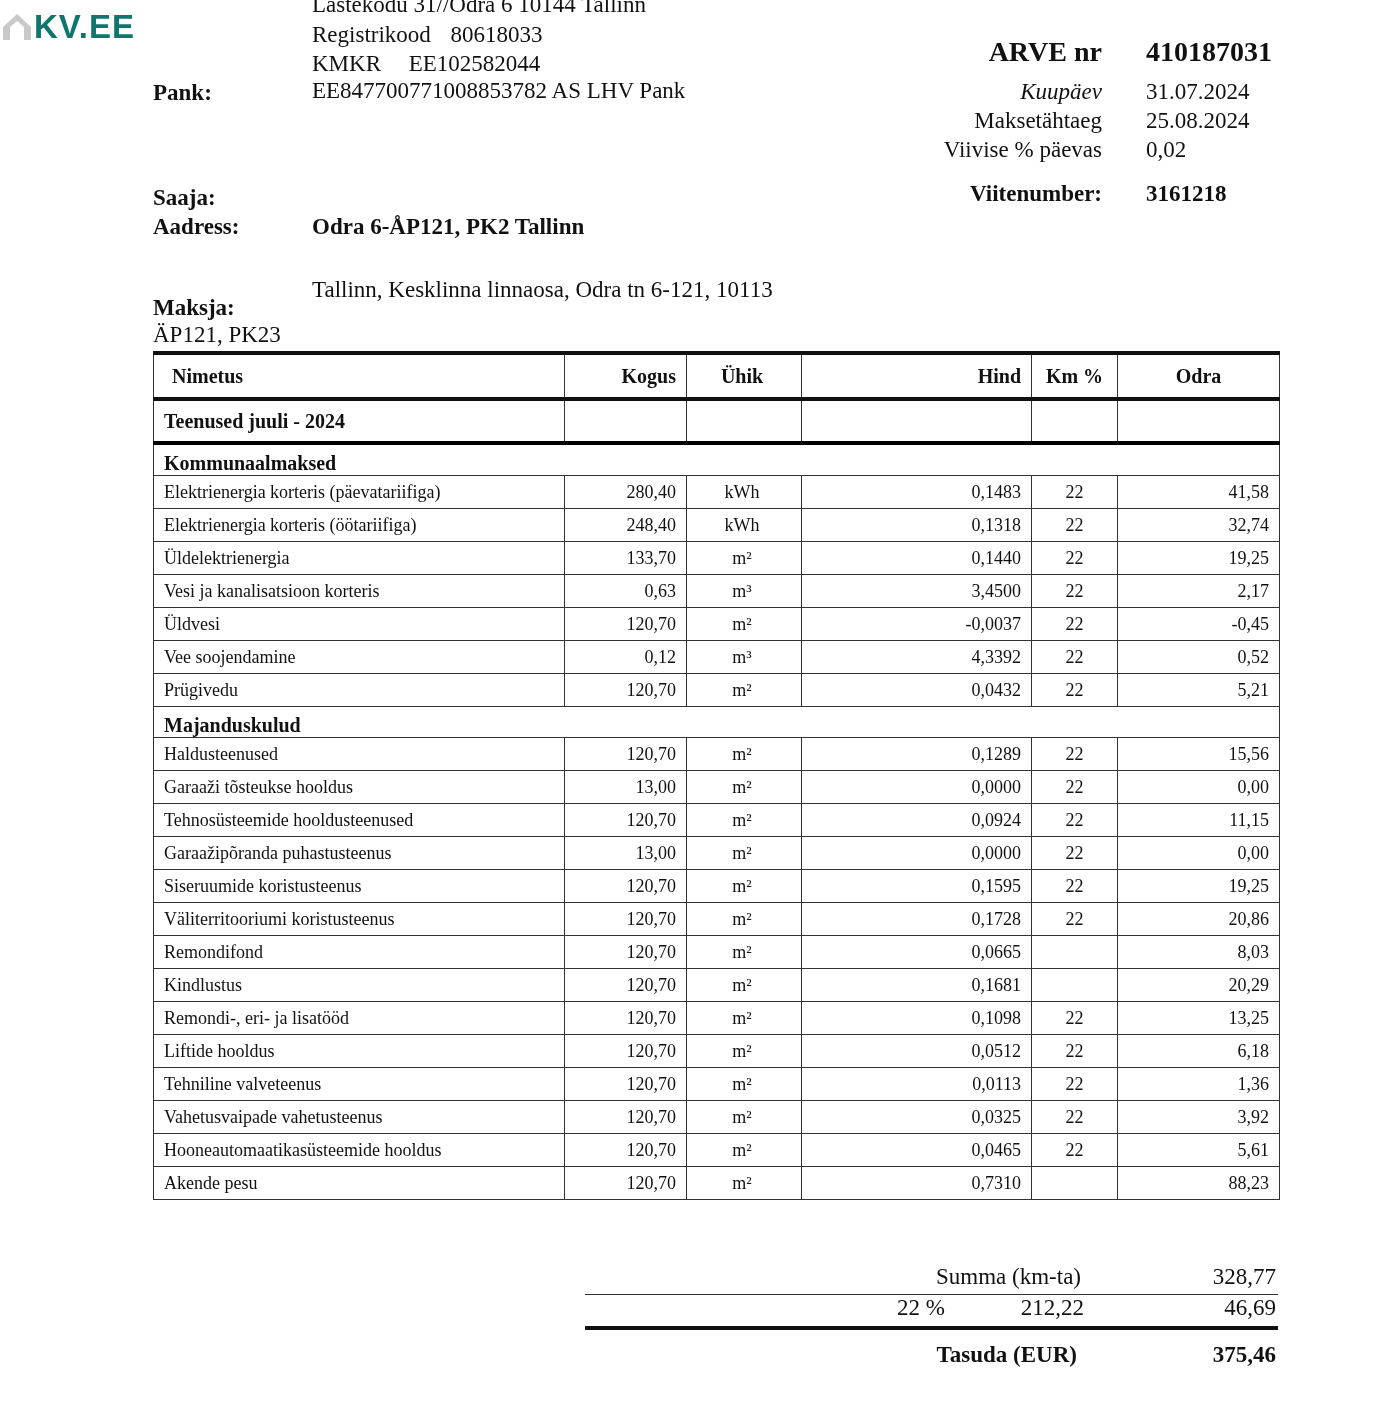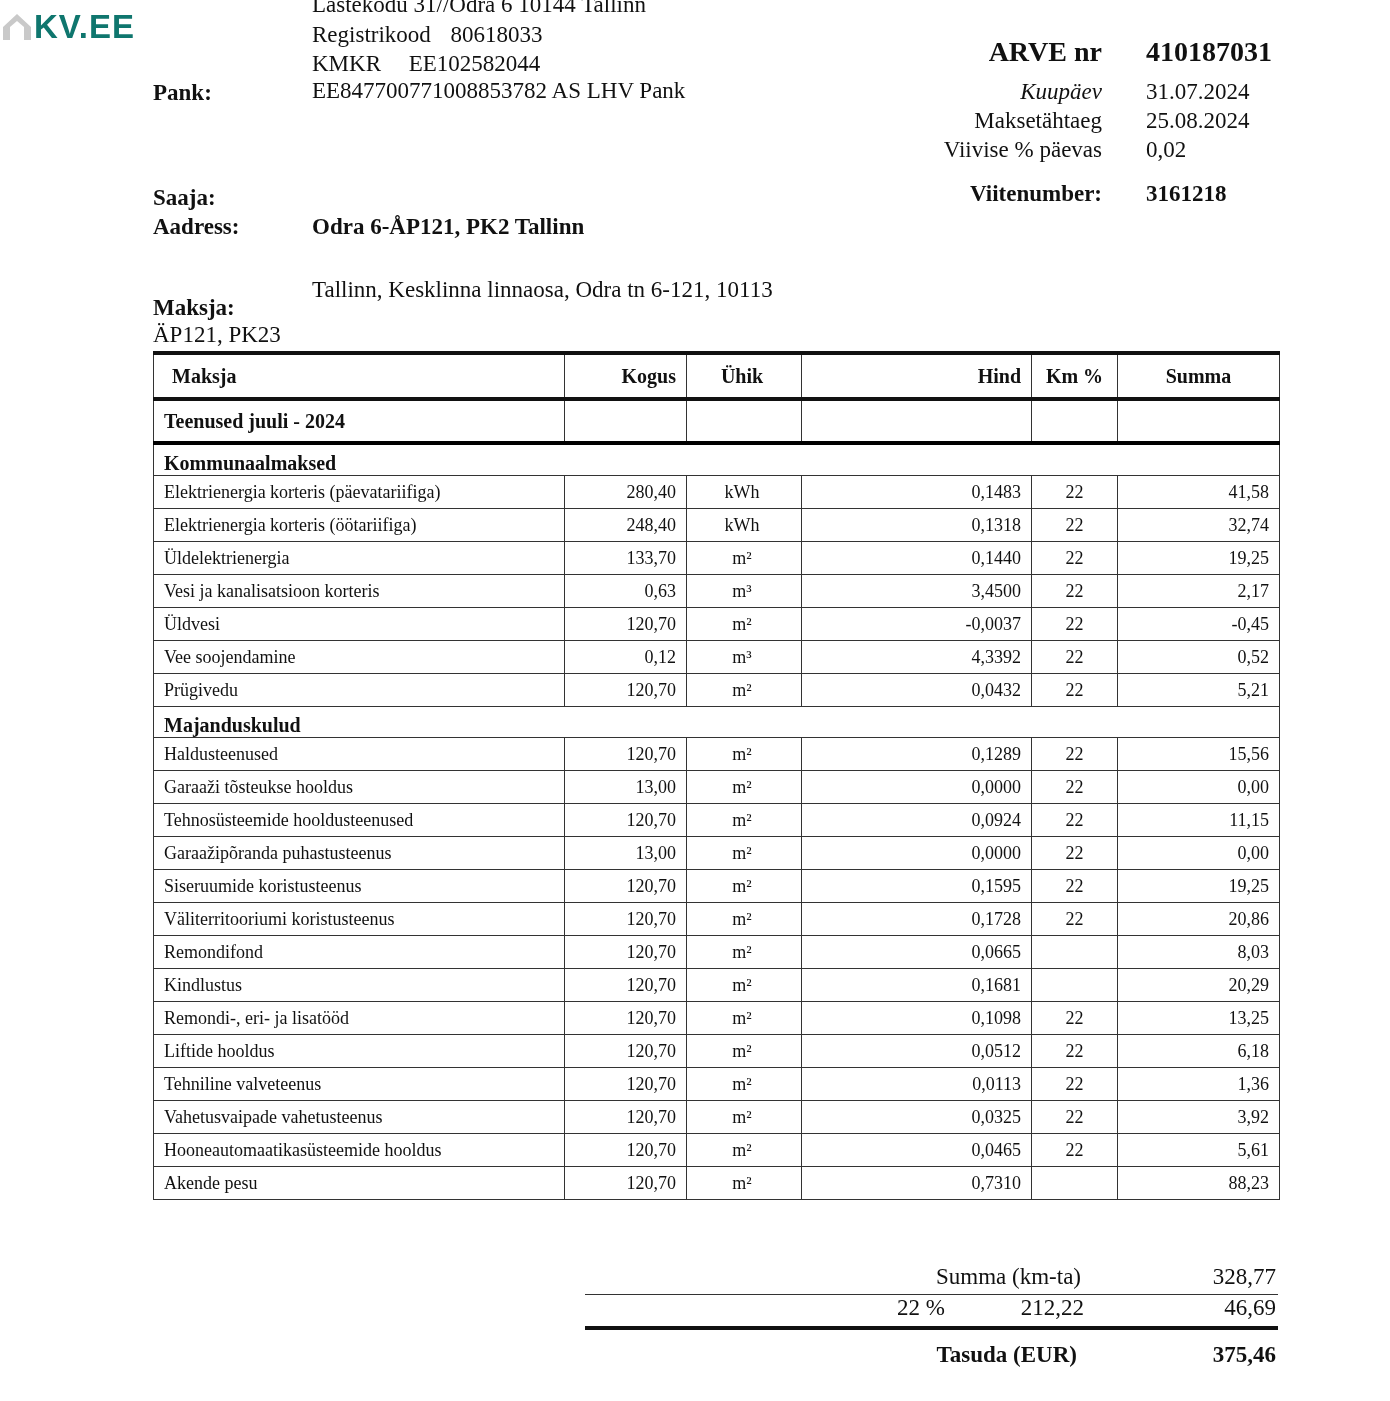--- a/index.html
+++ b/index.html
@@ -84,26 +84,26 @@
   <colgroup>
     <col style="width:411px">
       <col style="width:122px">
       <col style="width:115px">
     <col style="width:230px">
       <col style="width:86px">
       <col style="width:162px">
   </colgroup>
   <thead>
     <tr>
-      <th style="text-align:left; padding-left:18px;">Maksja</th>
+      <th style="text-align:left; padding-left:18px;">Nimetus</th>
       <th class="num">Kogus</th>
       <th class="unit">Ühik</th>
       <th class="num">Hind</th>
       <th class="c">Km %</th>
-      <th class="c">Summa</th>
+      <th class="c">Odra</th>
     </tr>
   </thead>
   <tbody id="tbody">
     <tr class="period">
       <td>Teenused juuli - 2024</td>
       <td></td>
         <td></td>
       <td></td>
         <td></td>
         <td></td>

